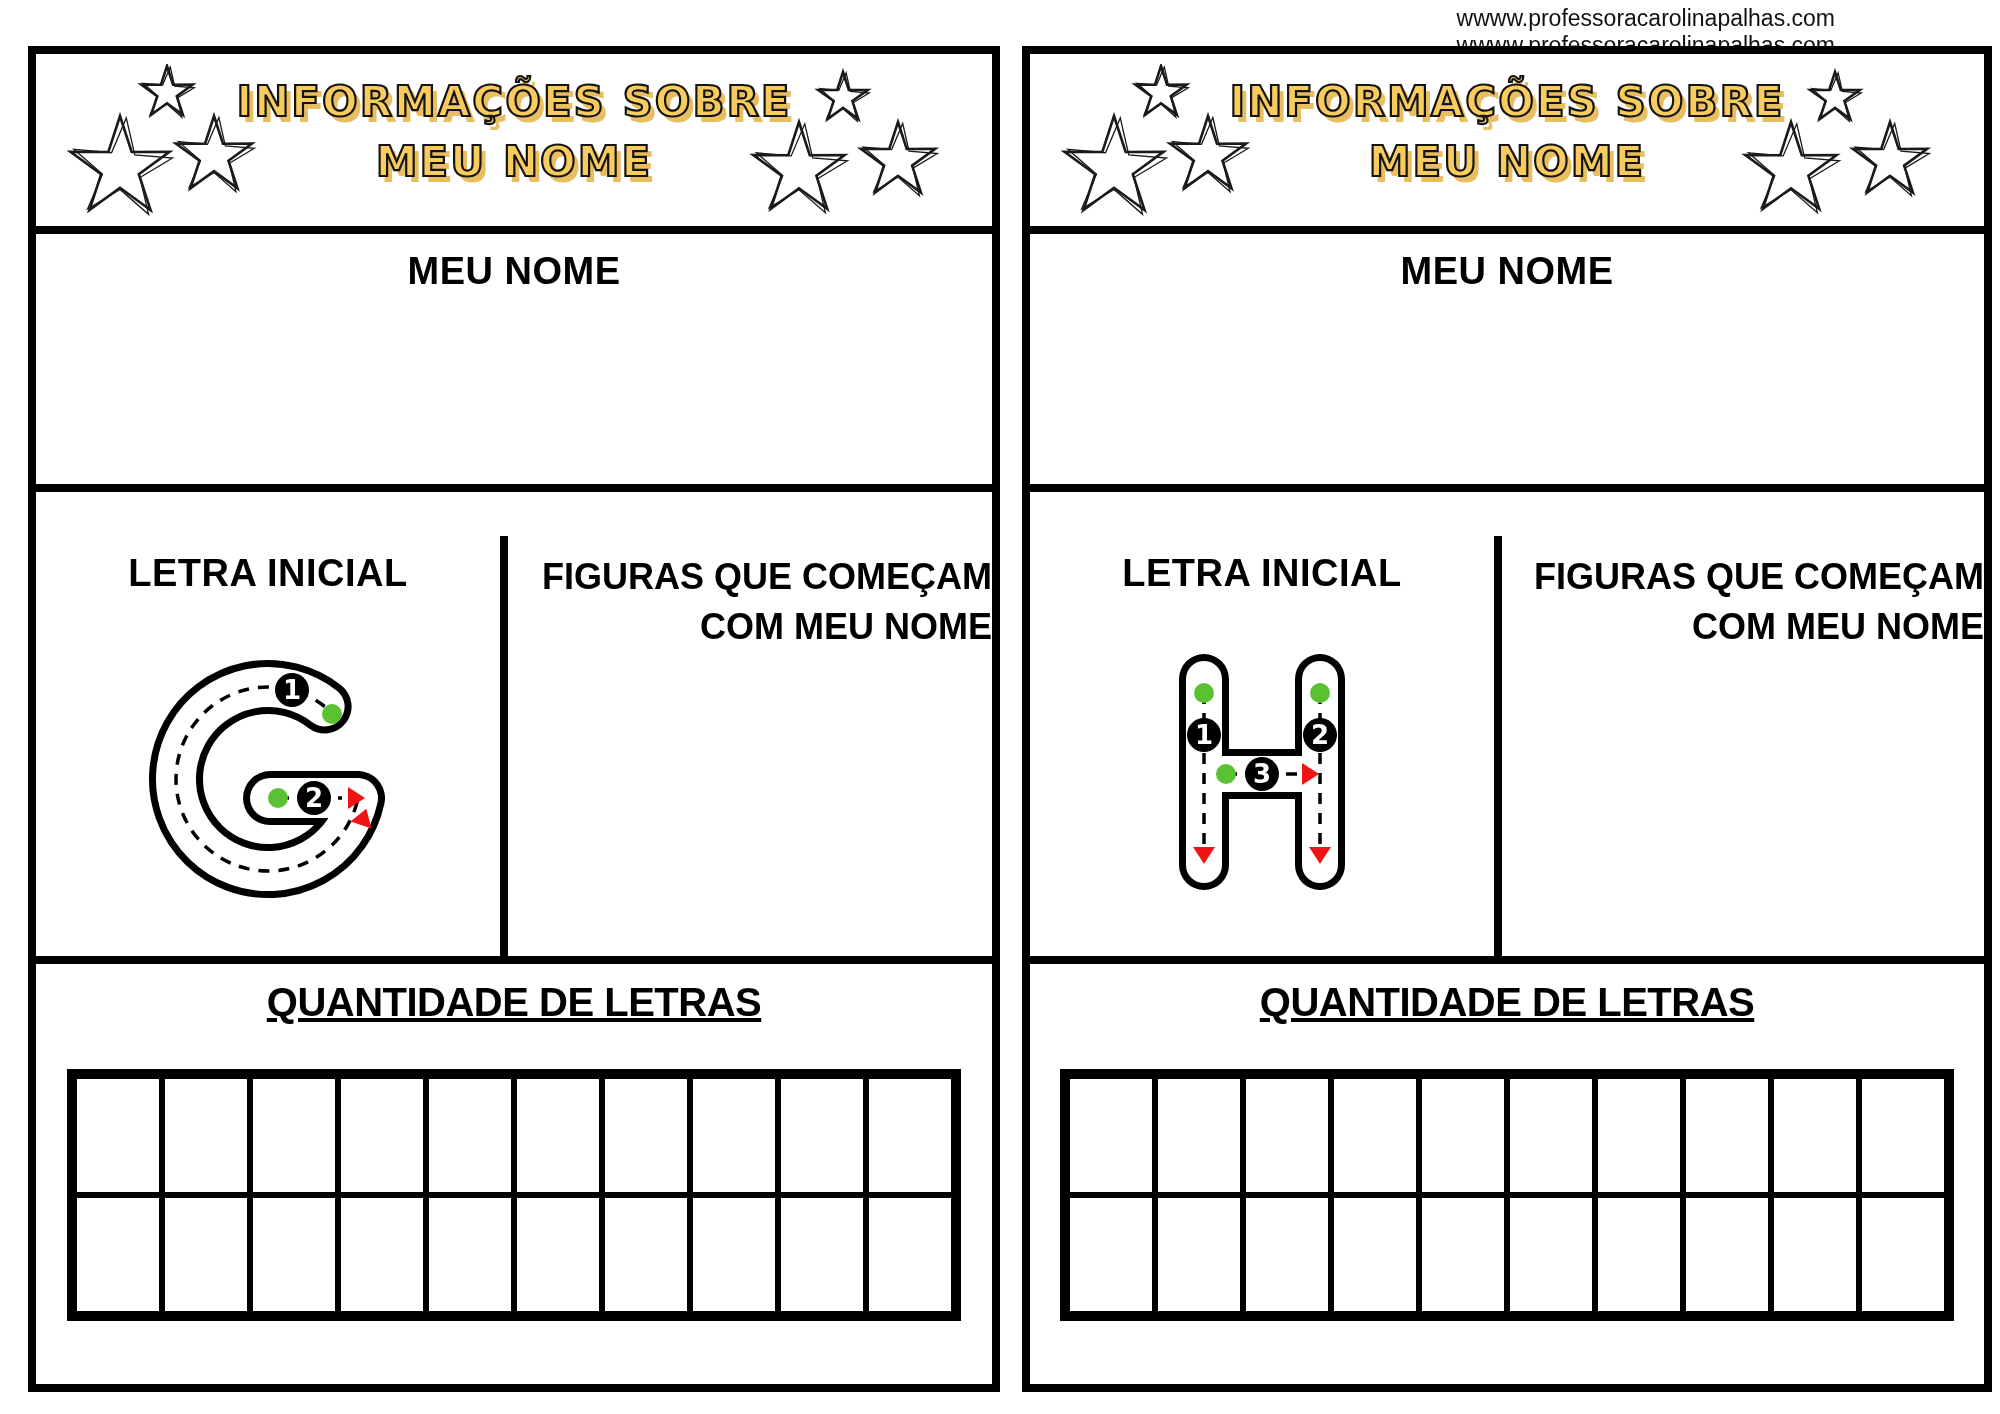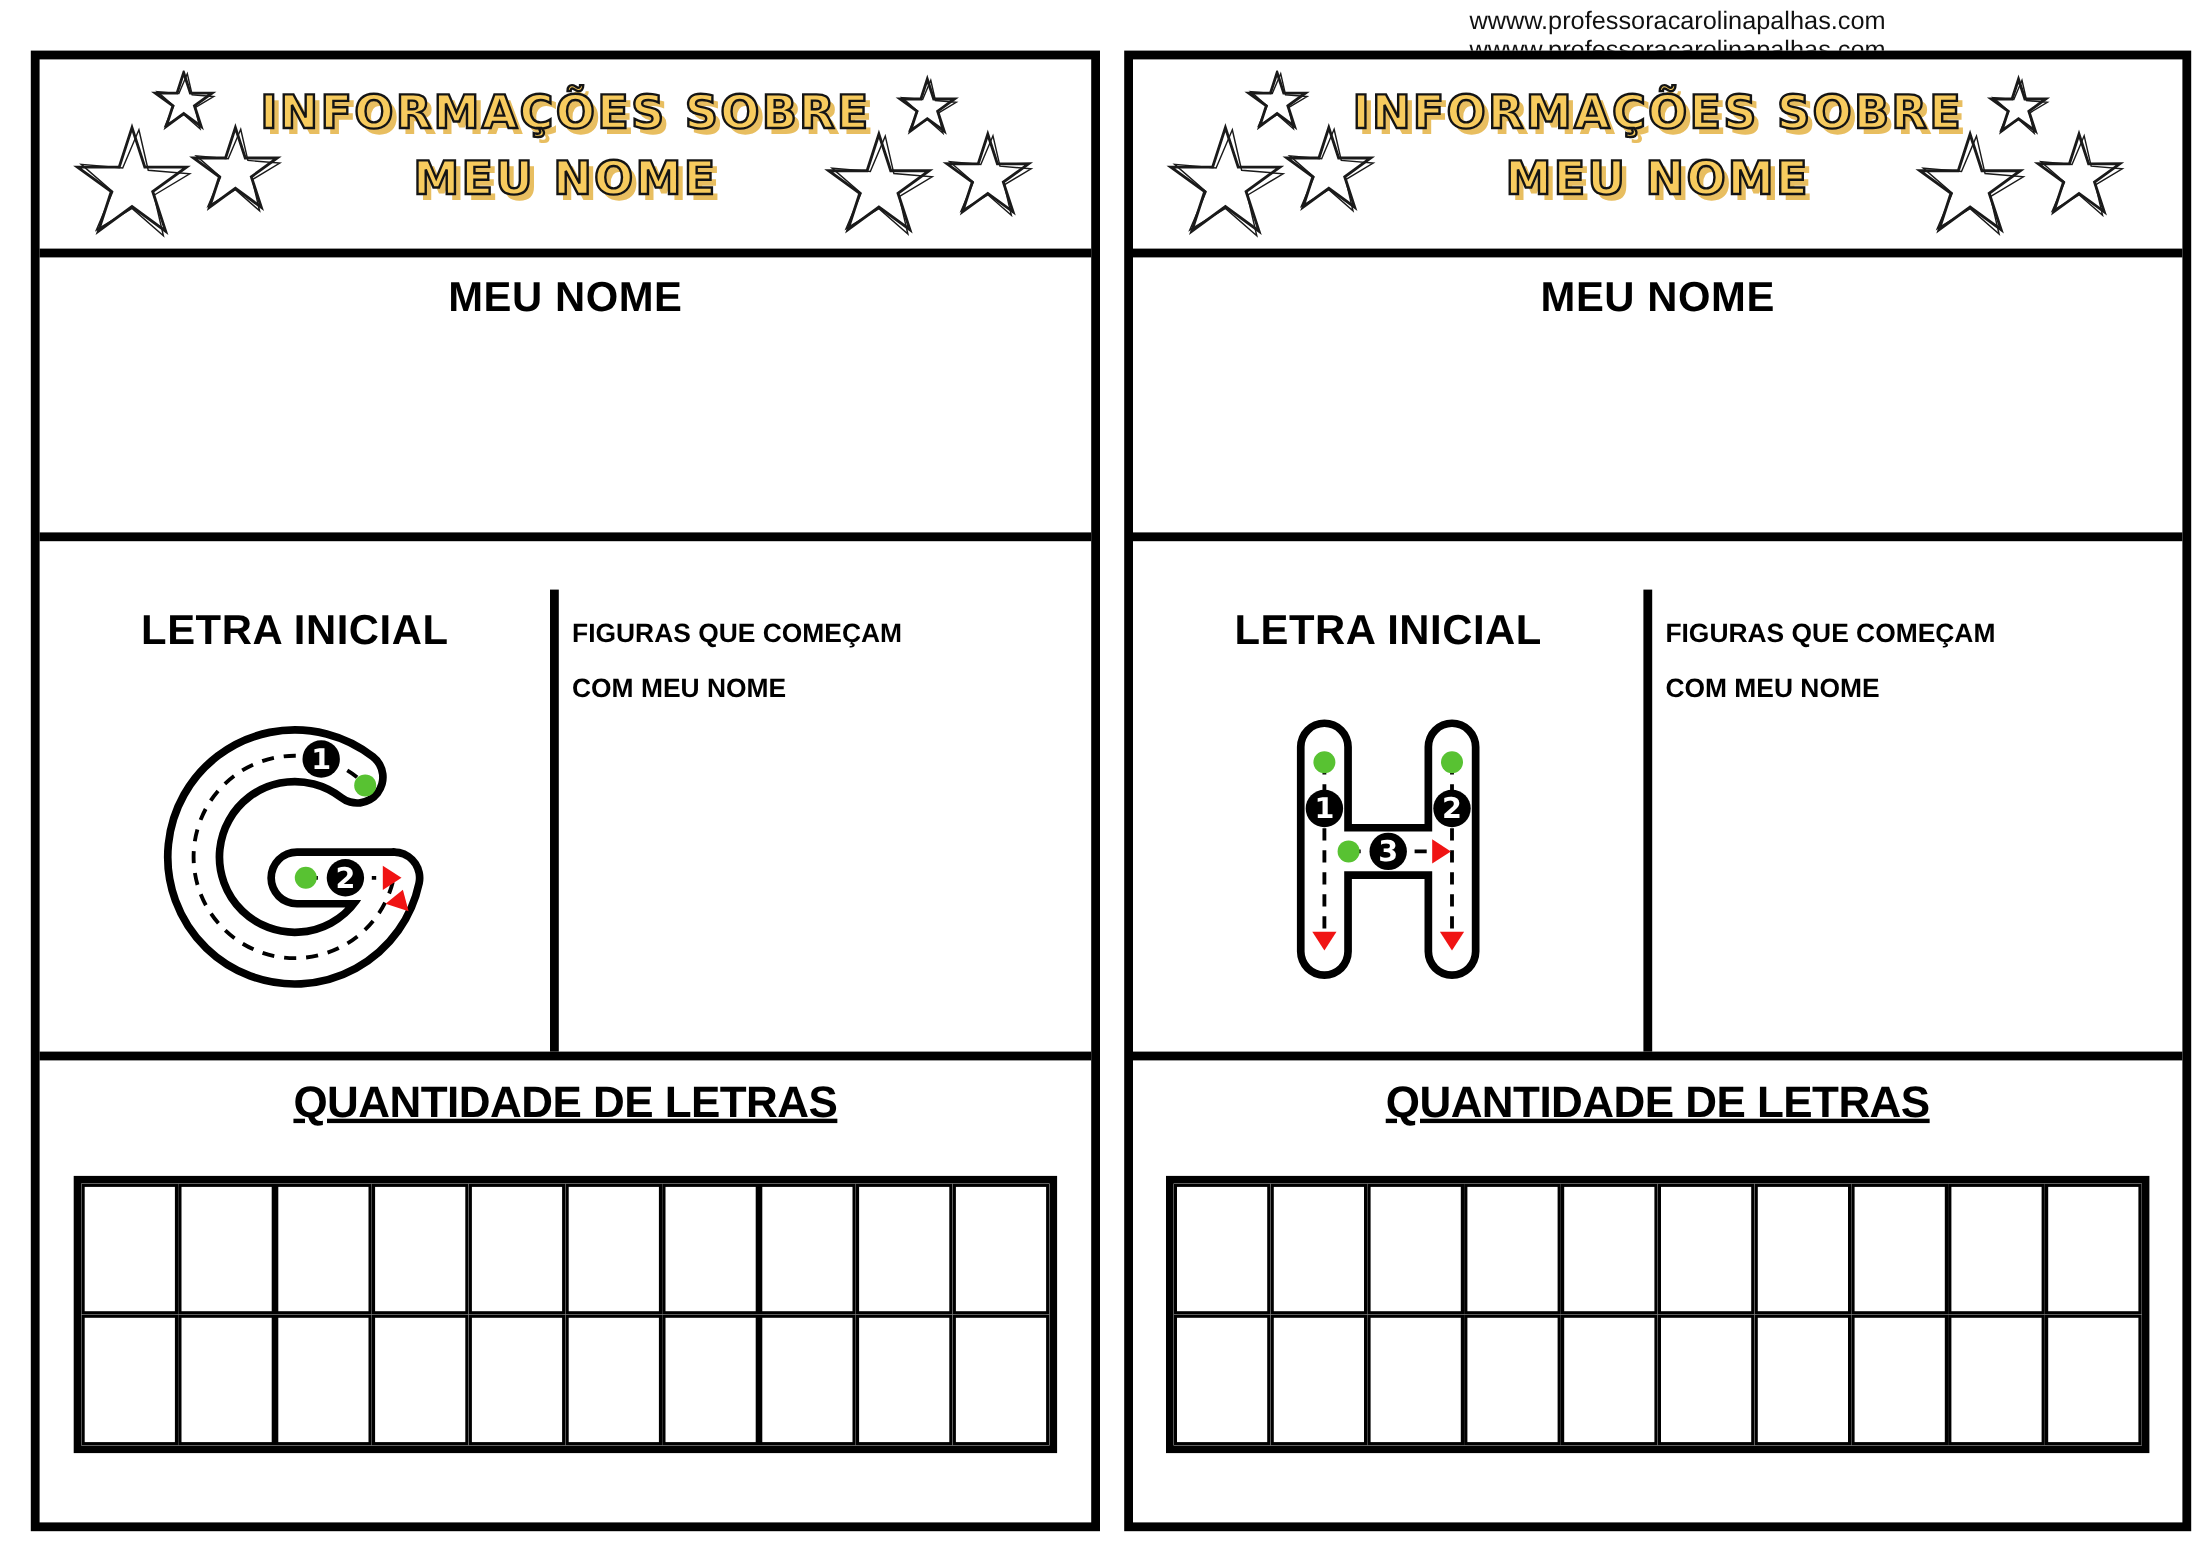--- a/index.html
+++ b/index.html
@@ -2,21 +2,21 @@
 <html style="--accent_yellow: #F7CB5E; --title_shadow: #E8BE60; --trace_green: #58C232; --trace_red: #F01414; --ink: #000000;"><head>
 <meta charset="utf-8">
 <style>
   html,body{margin:0;padding:0;background:#ffffff;}
   body{
     width:2000px;height:1414px;position:relative;overflow:hidden;
     font-family:"Liberation Sans", sans-serif;color:#000;
   }
   
   .watermark{
-    position:absolute;left:1215px;top:5px;width:620px;text-align:center;
+    position:absolute;left:1215px;top:5px;width:620px;text-align:right;
     font-size:23px;line-height:27px;color:#111;z-index:1;
   }
   
   .panel{
     position:absolute;top:46px;height:1346px;box-sizing:border-box;
     border:8px solid #000;background:#fff;z-index:2;
   }
   .panel.left{left:28px;width:972px;}
   .panel.right{left:1022px;width:970px;}
 
@@ -37,21 +37,21 @@
   .section-name{height:250px;border-bottom:8px solid #000;position:relative;}
   .section-label{
     text-align:center;font-weight:bold;font-size:38px;padding-top:16px;letter-spacing:.5px;
   }
   .name-write-area{position:absolute;left:0;top:70px;right:0;bottom:0;}
 
   .middle{display:flex;height:420px;border-bottom:8px solid #000;margin-top:44px;}
   .col-initial{width:472px;border-right:8px solid #000;box-sizing:border-box;position:relative;}
   .col-figures{flex:1;}
   .figures-label{
-    text-align:left;font-weight:bold;font-size:24px;line-height:50px;padding-top:16px;padding-left:12px;
+    text-align:right;font-weight:bold;font-size:36px;line-height:50px;padding-top:16px;
   }
   .letter-wrap{display:flex;justify-content:center;margin-top:22px;}
 
   .bottom{position:relative;height:432px;}
   .count-label{
     text-align:center;font-weight:bold;font-size:40px;padding-top:16px;letter-spacing:-.5px;text-decoration:underline;
   }
   .grid{
     display:grid;grid-template-rows:1fr 1fr;gap:0;
     width:880px;height:238px;margin:44px auto 0 auto;

